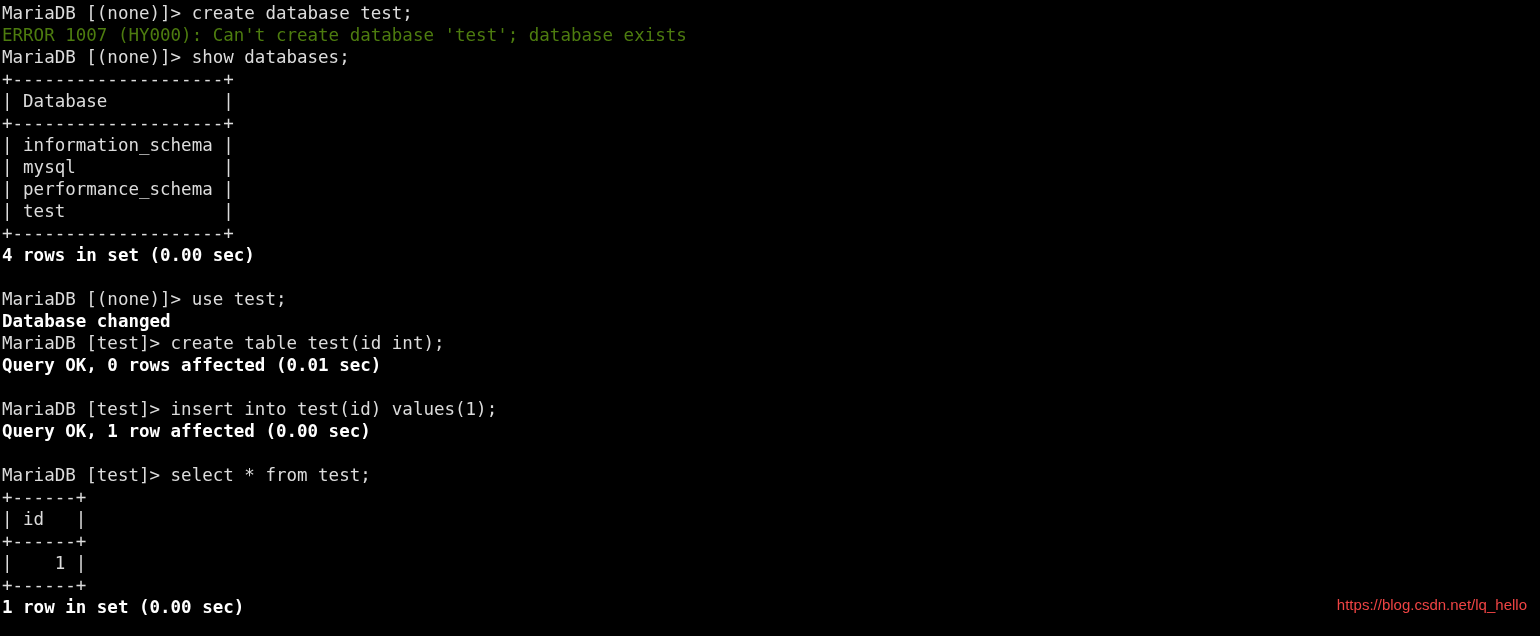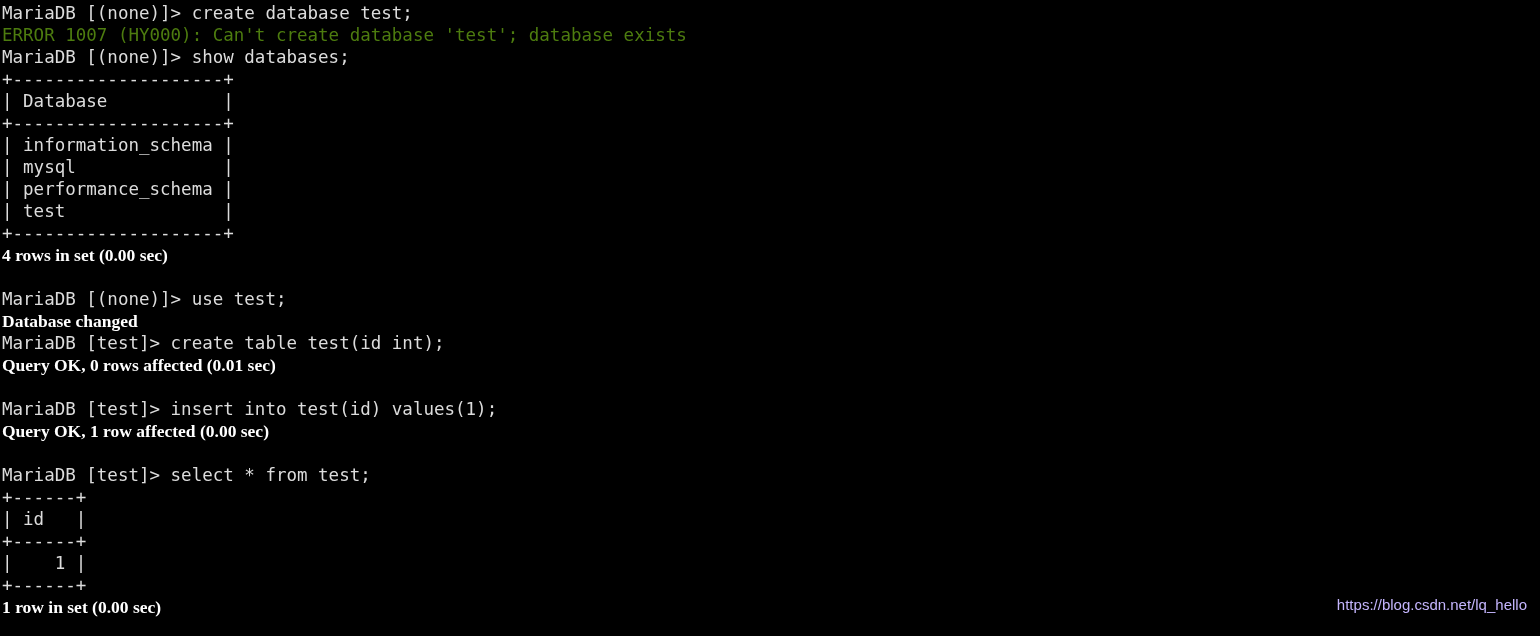--- a/index.html
+++ b/index.html
@@ -37,40 +37,39 @@
     height: 22px;
     font-family: "DejaVu Sans Mono", monospace;
   }
   .cmd {
     color: #dcdcdc;
     font-weight: normal;
   }
   .out {
     color: #ffffff;
     font-weight: bold;
-    font-family: Liberation Serif, serif;
   }
   .tbl {
     color: #dcdcdc;
     font-weight: normal;
   }
   .err {
     color: #4d7c0f;
     font-weight: normal;
   }
   .blank {
     color: transparent;
   }
   #watermark {
     position: absolute;
     right: 13px;
     bottom: 7px;
     font-family: "Liberation Sans", sans-serif;
     font-size: 15px;
-    color: #c4b5fd;
+    color: #ef4444;
     white-space: pre;
   }
 </style>
 </head>
 <body>
 
 <div id="terminal">
   <div id="console-output"><div class="line cmd">MariaDB [(none)]&gt; create database test;</div><div class="line err">ERROR 1007 (HY000): Can't create database 'test'; database exists</div><div class="line cmd">MariaDB [(none)]&gt; show databases;</div><div class="line tbl">+--------------------+</div><div class="line tbl">| Database           |</div><div class="line tbl">+--------------------+</div><div class="line tbl">| information_schema |</div><div class="line tbl">| mysql              |</div><div class="line tbl">| performance_schema |</div><div class="line tbl">| test               |</div><div class="line tbl">+--------------------+</div><div class="line out">4 rows in set (0.00 sec)</div><div class="line blank"> </div><div class="line cmd">MariaDB [(none)]&gt; use test;</div><div class="line out">Database changed</div><div class="line cmd">MariaDB [test]&gt; create table test(id int);</div><div class="line out">Query OK, 0 rows affected (0.01 sec)</div><div class="line blank"> </div><div class="line cmd">MariaDB [test]&gt; insert into test(id) values(1);</div><div class="line out">Query OK, 1 row affected (0.00 sec)</div><div class="line blank"> </div><div class="line cmd">MariaDB [test]&gt; select * from test;</div><div class="line tbl">+------+</div><div class="line tbl">| id   |</div><div class="line tbl">+------+</div><div class="line tbl">|    1 |</div><div class="line tbl">+------+</div><div class="line out">1 row in set (0.00 sec)</div></div>
   <div id="watermark">https://blog.csdn.net/lq_hello</div>
 </div>

